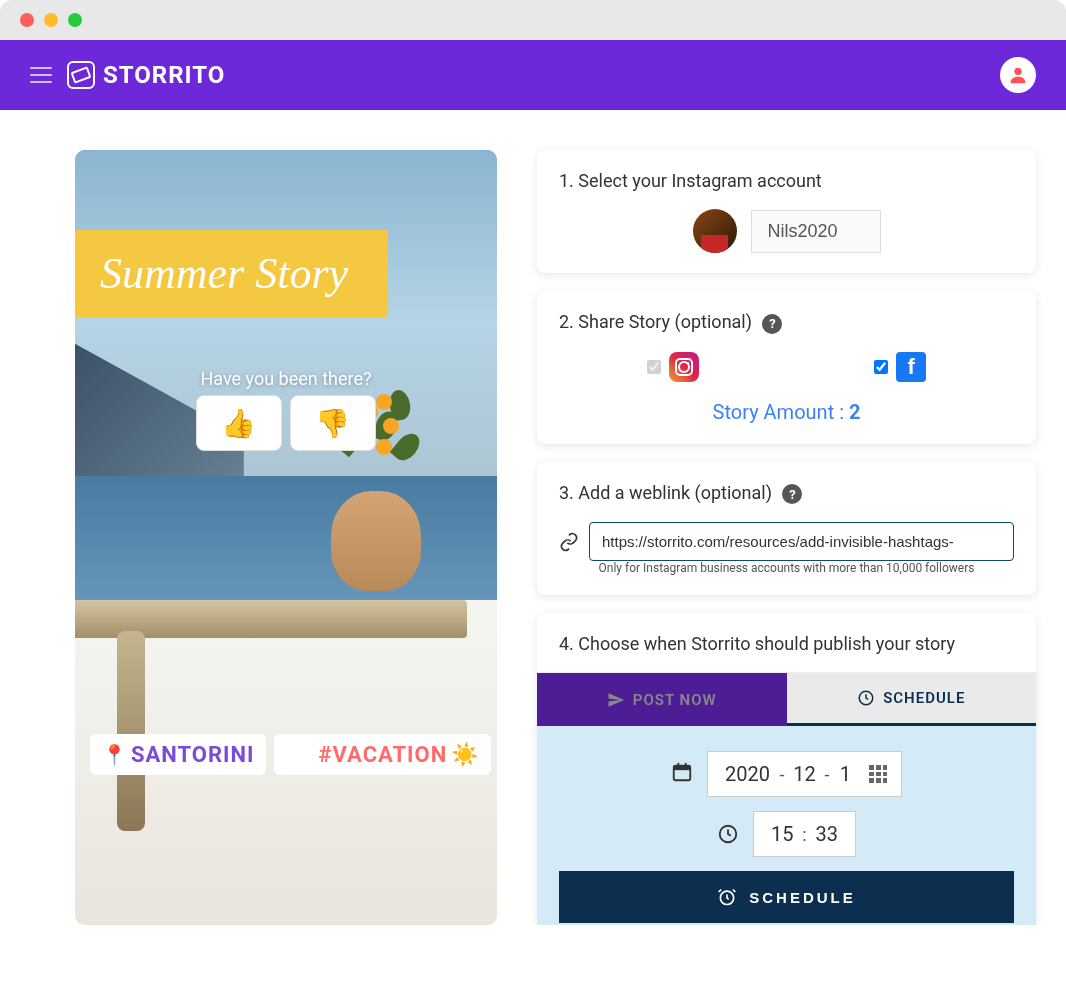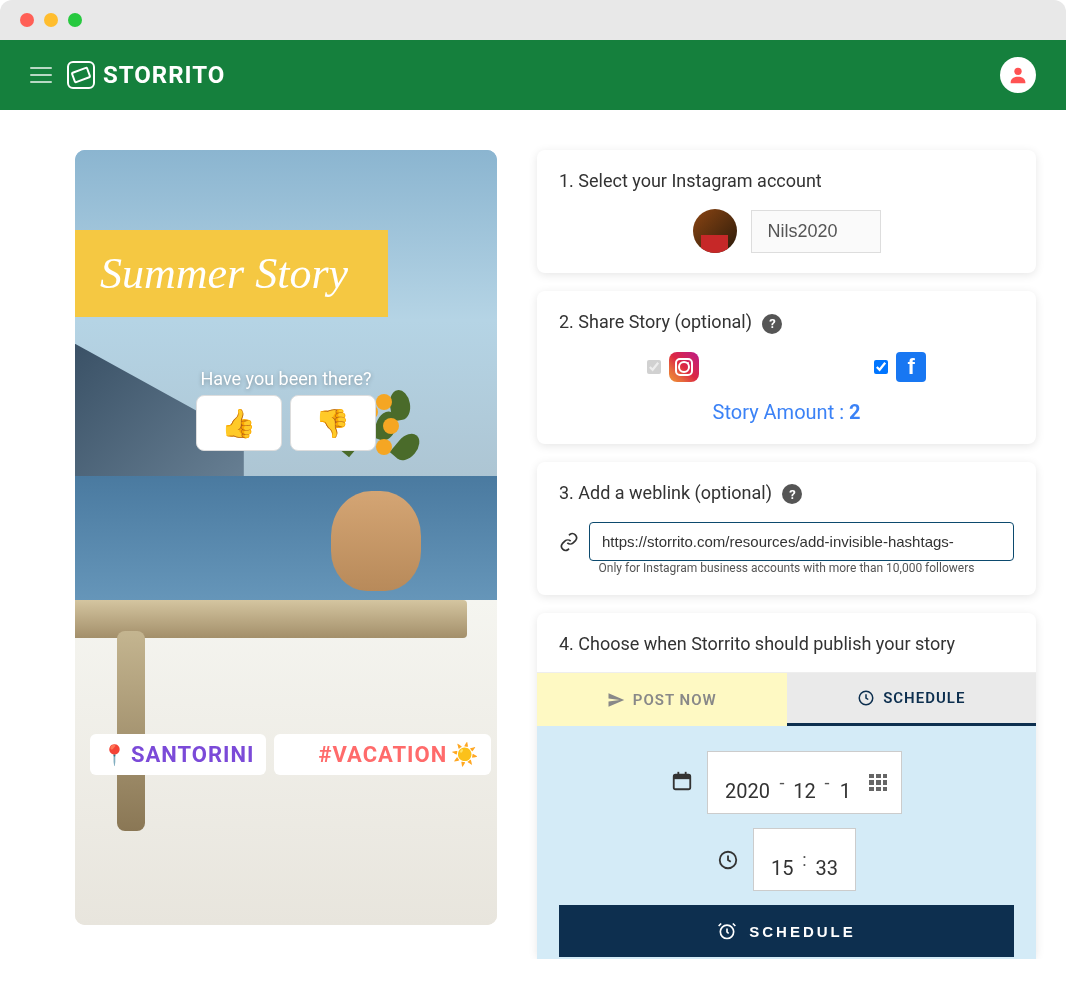--- a/index.html
+++ b/index.html
@@ -3,21 +3,21 @@
   <meta charset="utf-8">
   <style>
     * { box-sizing: border-box; margin: 0; padding: 0; }
     body { font-family: -apple-system, BlinkMacSystemFont, 'Segoe UI', Roboto, Arial, sans-serif; background: #fff; }
     .window { width: 1066px; background: #fff; border-radius: 12px 12px 0 0; overflow: hidden; }
     .titlebar { height: 40px; background: #e8e8e8; display: flex; align-items: center; padding: 0 20px; gap: 10px; }
     .dot { width: 14px; height: 14px; border-radius: 50%; }
     .dot-red { background: #ff5f56; }
     .dot-yellow { background: #ffbd2e; }
     .dot-green { background: #27c93f; }
-    .header { height: 70px; background: #15803d; display: flex; align-items: center; padding: 0 30px; justify-content: space-between; }
+    .header { height: 70px; background: #6d28d9; display: flex; align-items: center; padding: 0 30px; justify-content: space-between; }
     .header-left { display: flex; align-items: center; gap: 15px; }
     .hamburger { display: flex; flex-direction: column; gap: 5px; cursor: pointer; }
     .hamburger span { width: 22px; height: 2px; background: rgba(255,255,255,0.7); border-radius: 1px; }
     .logo { display: flex; align-items: center; gap: 8px; }
     .logo-icon { width: 28px; height: 28px; border: 2px solid #fff; border-radius: 6px; display: flex; align-items: center; justify-content: center; transform: rotate(0deg); position: relative; }
     .logo-icon::before { content: ''; width: 14px; height: 8px; border: 2px solid #fff; border-radius: 2px; transform: rotate(-20deg); }
     .logo-text { color: #fff; font-weight: 700; font-size: 24px; letter-spacing: 1px; }
     .avatar-btn { width: 36px; height: 36px; border-radius: 50%; background: #fff; display: flex; align-items: center; justify-content: center; cursor: pointer; }
     .content { display: flex; padding: 40px 30px 0 75px; gap: 40px; align-items: flex-start; }
     .story-preview { width: 422px; height: 775px; border-radius: 10px; position: relative; overflow: hidden; background: linear-gradient(180deg, #85b3d8 0%, #a6cbe8 35%, #7fa8cb 50%, #fff 70%, #e8e2d8 100%); }
@@ -57,26 +57,26 @@
     .fb-icon { width: 30px; height: 30px; background: #1877f2; color: #fff; border-radius: 4px; display: flex; align-items: center; justify-content: center; font-weight: 700; font-size: 22px; font-family: Arial; }
     .story-amount { text-align: center; font-size: 20px; color: #3b82f6; }
     .story-amount b { font-weight: 700; }
     .help-icon { display: inline-flex; width: 20px; height: 20px; border-radius: 50%; background: #555; color: #fff; align-items: center; justify-content: center; font-size: 13px; font-weight: 700; margin-left: 6px; cursor: pointer; }
     .link-row { display: flex; align-items: center; gap: 10px; }
     .link-icon { width: 20px; height: 20px; color: #333; }
     .link-input { flex: 1; border: 1px solid #0c4a6e; border-radius: 4px; padding: 10px 12px; font-size: 15px; color: #333; }
     .link-note { font-size: 12px; color: #555; text-align: center; }
     .tabs { display: flex; border-top: 1px solid #eee; margin: 10px -22px 0; }
     .tab { flex: 1; padding: 16px 0; text-align: center; font-size: 15px; font-weight: 600; letter-spacing: 1px; cursor: pointer; display: flex; align-items: center; justify-content: center; gap: 8px; }
-    .tab-inactive { color: #888; background: #fef9c3; align-items: center; }
+    .tab-inactive { color: #888; background: #4c1d95; align-items: center; }
     .tab-active { color: #0d2f4f; background: #eaeaea; border-bottom: 3px solid #0d2f4f; }
     .schedule-panel { background: #d4ebf7; margin: 0 -22px -20px; padding: 25px 22px 22px; }
     .date-row { display: flex; align-items: center; justify-content: center; gap: 14px; margin-bottom: 14px; }
     .date-box { background: #fff; border: 1px solid #ccc; padding: 10px 14px; display: flex; align-items: center; gap: 6px; font-size: 20px; color: #333; }
-    .date-box input { border: none; font-size: 20px; text-align: center; font-family: inherit; color: #333; margin-top: 17px; }
+    .date-box input { border: none; font-size: 20px; text-align: center; font-family: inherit; color: #333; }
     .date-sep { font-size: 18px; color: #555; }
     .schedule-btn { width: 100%; padding: 16px; background: #0d2f4f; color: #fff; border: none; font-size: 15px; font-weight: 600; letter-spacing: 3px; cursor: pointer; display: flex; align-items: center; justify-content: center; gap: 12px; }
     .grid-icon { width: 18px; height: 18px; display: grid; grid-template: repeat(3,1fr) / repeat(3,1fr); gap: 2px; }
     .grid-icon span { background: #666; }
   </style>
 </head>
 <body>
 
 <div class="window">
   <div class="titlebar">

